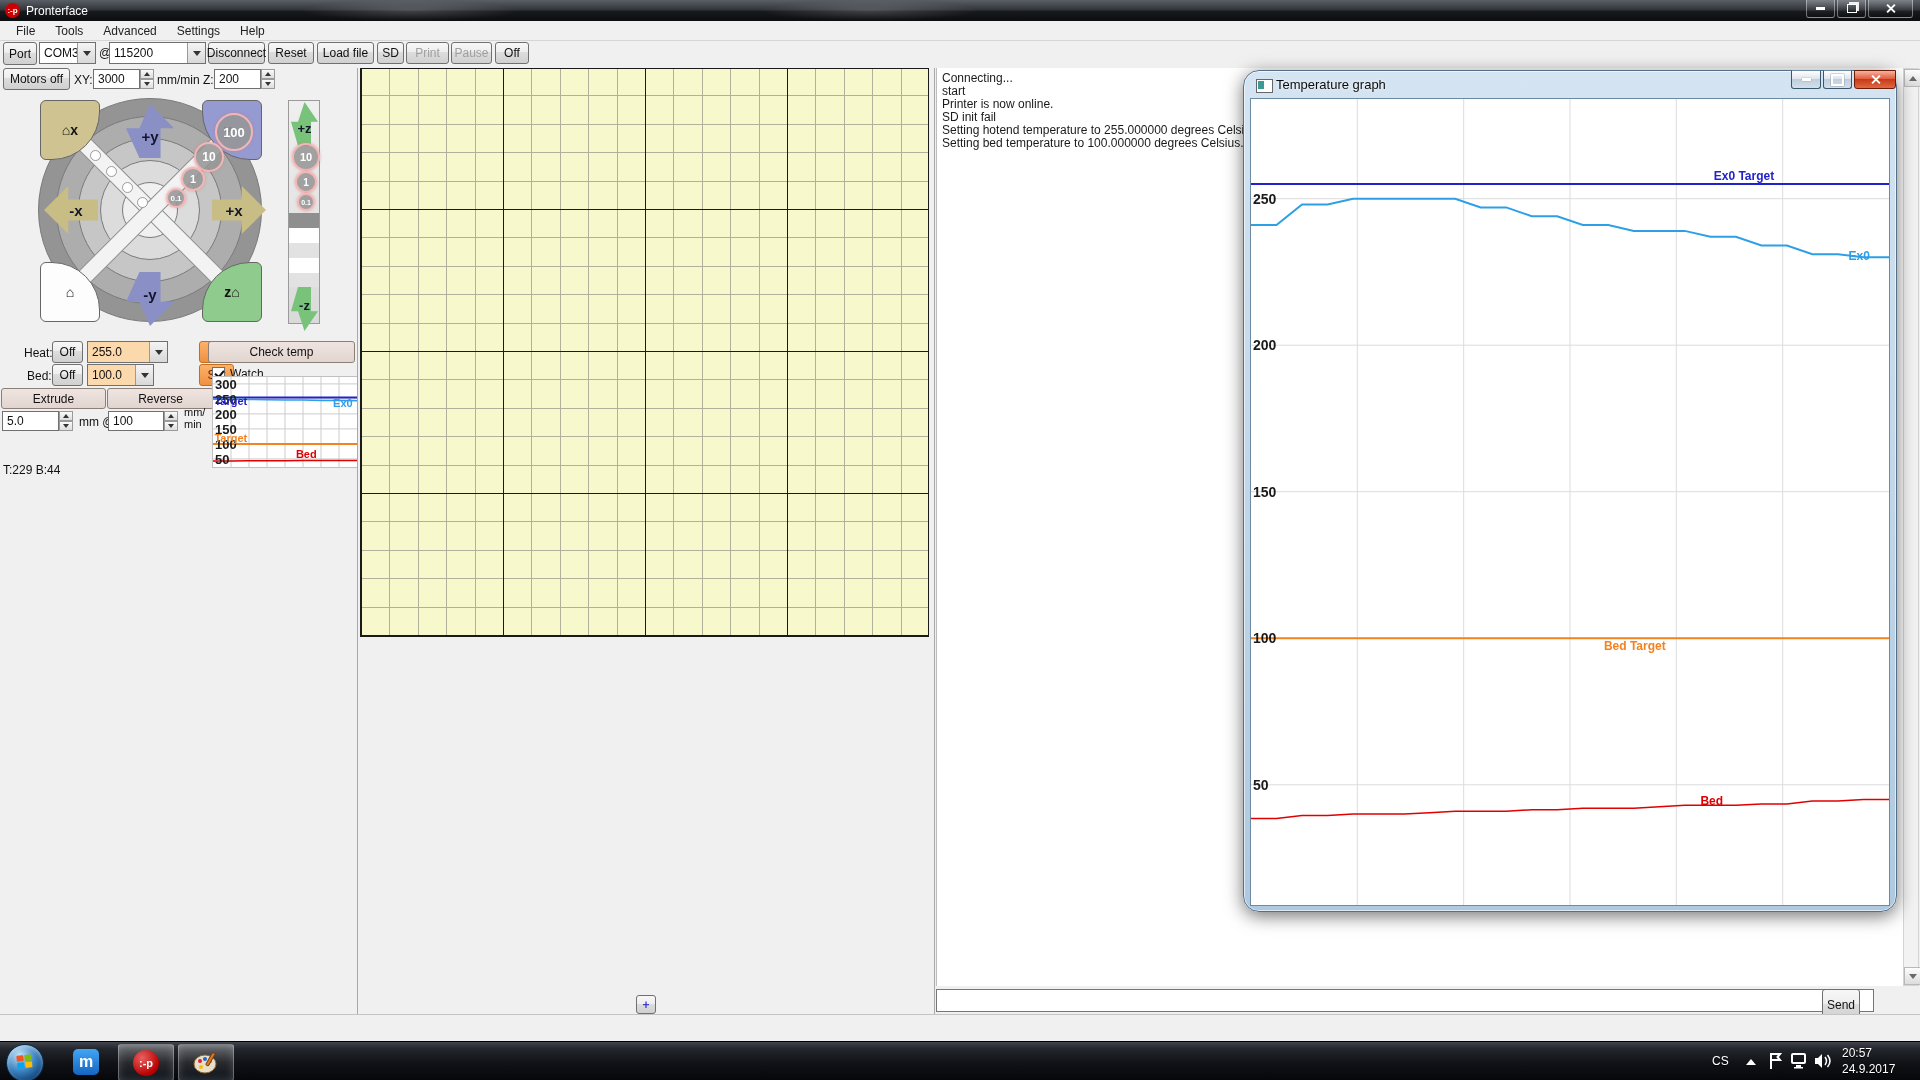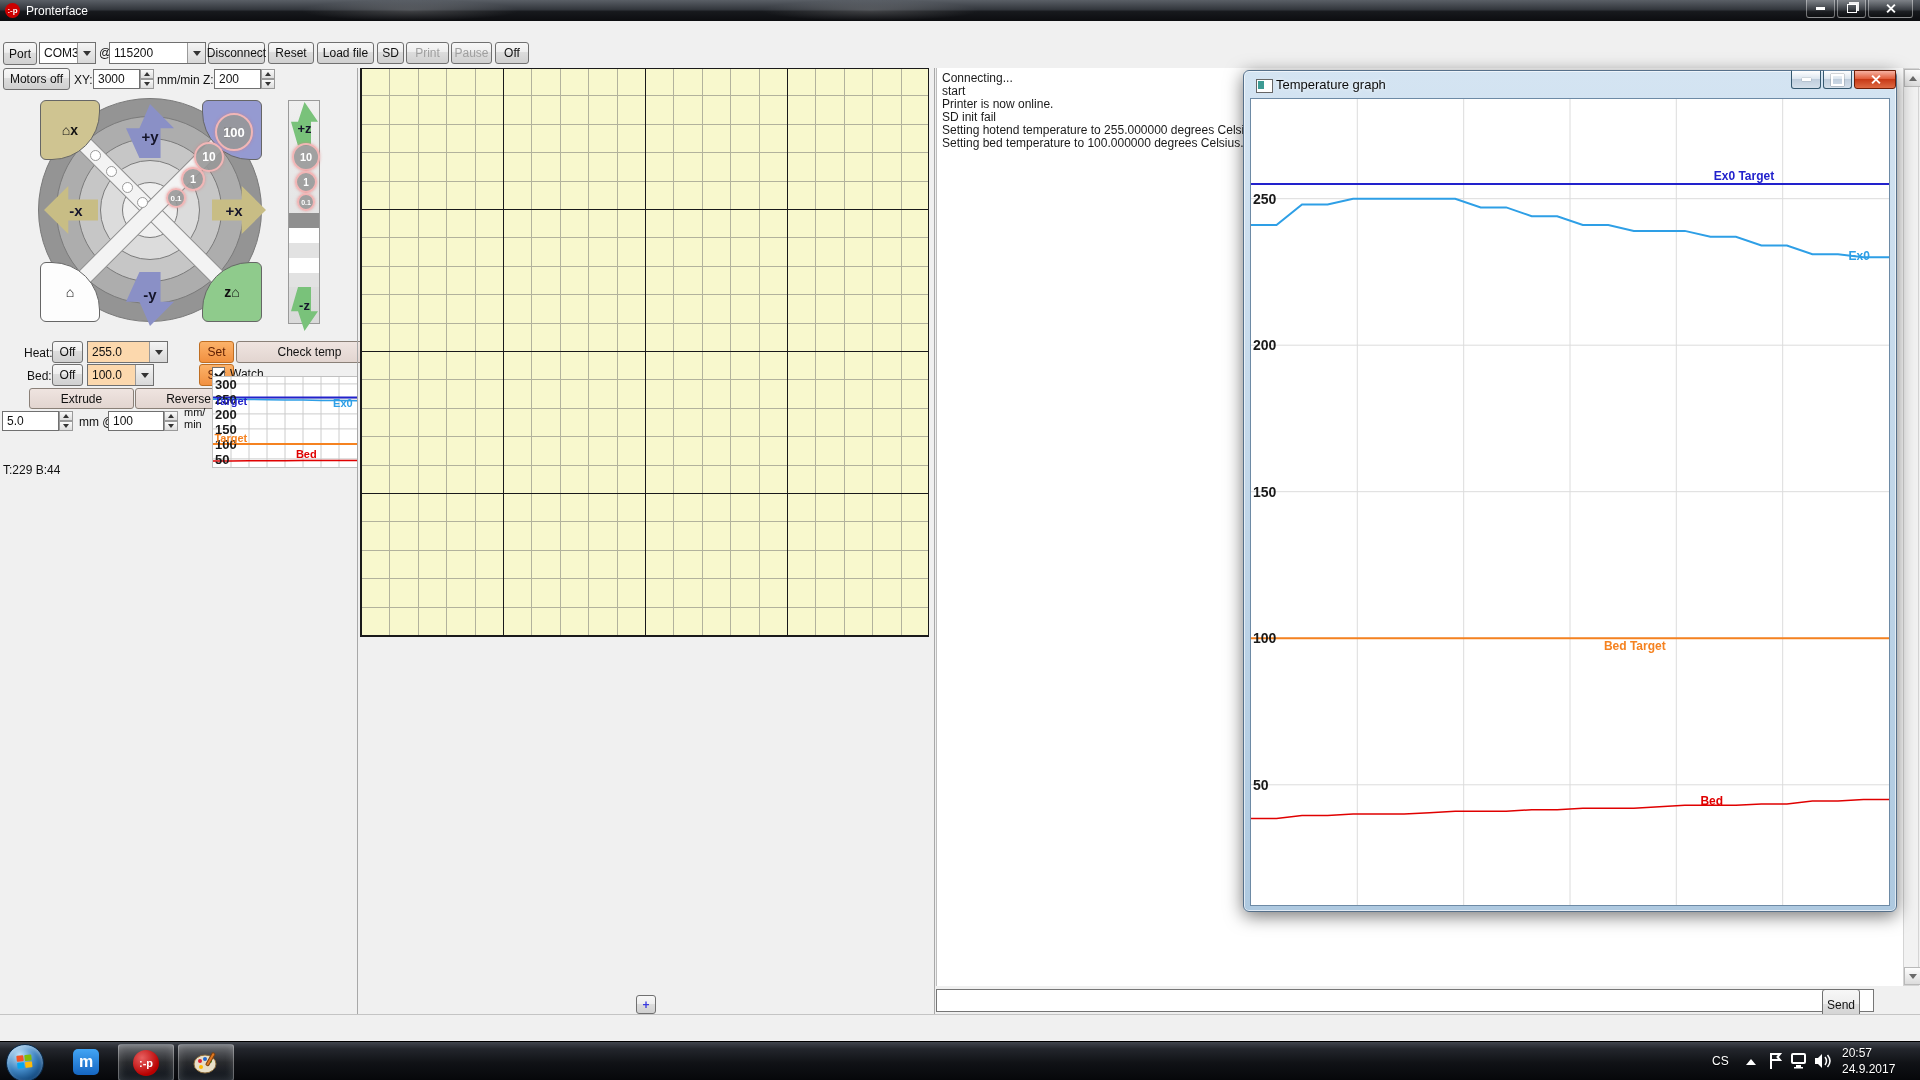--- a/index.html
+++ b/index.html
@@ -26,21 +26,21 @@
 
   .menubar{left:0;top:21px;width:1920px;height:20px;background:#f0f0f0;border-bottom:1px solid #d5d5d5;
     display:flex;align-items:center;padding-left:6px;}
   .menubar span{padding:2px 10px;color:#222;}
 
   
   .btn{display:flex;align-items:center;justify-content:center;font-size:12px;color:#111;
     background:linear-gradient(#f7f7f7,#eee 45%,#ddd 46%,#d0d0d0);
     border:1px solid #707070;border-radius:3px;}
   .btn.disabled{color:#9f9f9f;}
-  .btn.warm{background:linear-gradient(#efe4e0,#e2d5d0);border-color:#8a8078;margin-left:28px;}
+  .btn.warm{background:linear-gradient(#efe4e0,#e2d5d0);border-color:#8a8078;}
   .btn.set{background:linear-gradient(#fcb269,#f19040);border-color:#c06e22;color:#5d1d00;margin-left:28px;}
   .combo{display:flex;background:#fff;border:1px solid #707070;}
   .combo .val{flex:1;padding:3px 4px;white-space:nowrap;overflow:hidden;}
   .combo .da{width:17px;background:linear-gradient(#f4f4f4,#d8d8d8);border-left:1px solid #9a9a9a;
     display:flex;align-items:center;justify-content:center;}
   .combo.peach{background:#fcd8ad;}
   .tri-d{width:0;height:0;border-left:4px solid transparent;border-right:4px solid transparent;border-top:5px solid #333;}
   .tri-u4{width:0;height:0;border-left:3px solid transparent;border-right:3px solid transparent;border-bottom:4px solid #333;}
   .tri-d4{width:0;height:0;border-left:3px solid transparent;border-right:3px solid transparent;border-top:4px solid #333;}
   .field{background:#fff;border:1px solid #707070;padding:2px 4px;}
@@ -75,21 +75,21 @@
       repeating-linear-gradient(0deg,#b2b29c 0 1px,transparent 1px 28.4px);}
   .logpanel{background:#fff;border-left:1px solid #bdbdbd;}
   .logpanel div{padding:0 5px;line-height:13px;color:#1a1a1a;}
   .scroll{background:#f2f2f2;border:1px solid #d4d4d4;}
   .sarr{position:absolute;left:0;width:15px;height:16px;background:linear-gradient(#fdfdfd,#dcdcdc);
     border:1px solid #b9b9b9;display:flex;align-items:center;justify-content:center;}
   .sarr .t{width:0;height:0;border-left:4px solid transparent;border-right:4px solid transparent;}
   .sarr.up .t{border-bottom:5px solid #6a6a6a;} .sarr.dn .t{border-top:5px solid #6a6a6a;}
 
   
-  .aero{border-radius:6px;background:linear-gradient(#d4e4f2,#aec9e0);
+  .aero{border-radius:16px;background:linear-gradient(#d4e4f2,#aec9e0);
     border:1px solid #56708a;box-shadow:0 4px 18px rgba(0,0,0,.55), inset 0 0 0 1px rgba(255,255,255,.6);}
   .aero .title{position:absolute;left:32px;top:6px;font-size:13px;color:#0c0c0c;text-shadow:0 0 4px #fff;}
   .chart-icon{position:absolute;left:12px;top:8px;width:15px;height:12px;background:#fff;border:1px solid #666;}
   .chart-icon::after{content:"";position:absolute;left:1px;top:1px;width:6px;height:8px;background:#3d9b94;}
   .capb{position:absolute;top:-1px;height:19px;display:flex;align-items:center;justify-content:center;
     background:linear-gradient(#fff,#dde6ef 45%,#c0cedd 50%,#d4dfea);
     border:1px solid #35586f;border-top:1px solid #6d8aa5;border-radius:0 0 3px 3px;box-sizing:border-box;}
   .capb.close{background:linear-gradient(#f6b2a2,#e25f3d 45%,#c83a17 50%,#de6a44);border-color:#6d1d07;}
   .capb .g-min{background:#fff;box-shadow:0 0 1px #333;}
   .g-maxw{width:9px;height:8px;border:2px solid #fff;box-shadow:0 0 1px #333;}
@@ -125,20 +125,27 @@
   <div class="wbtn" style="left:1806px;width:29px">
       <span class="g-min"></span>
     </div>
   <div class="wbtn" style="left:1837px;width:29px">
       <span class="g-res"></span>
     </div>
   <div class="wbtn" style="left:1868px;width:45px">
       <span class="g-x"></span>
     </div>
 
+  <div class="abs menubar">
+    <span>File</span>
+    <span>Tools</span>
+    <span>Advanced</span>
+    <span>Settings</span>
+    <span>Help</span>
+  </div>
 
   <div class="abs btn" style="left:3px;top:42px;width:34px;height:23px">
       <span>Port</span>
     </div>
   <div class="abs combo" style="left:39px;top:42px;width:57px;height:22px">
     <span class="val">COM3</span>
       <span class="da">
         <i class="tri-d"></i>
       </span>
   </div>

